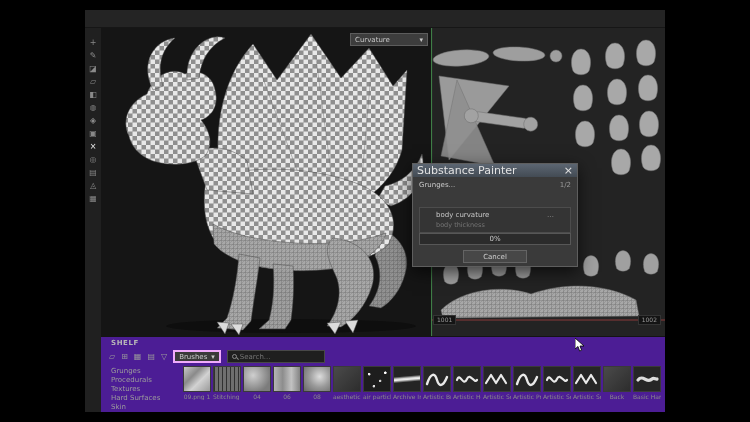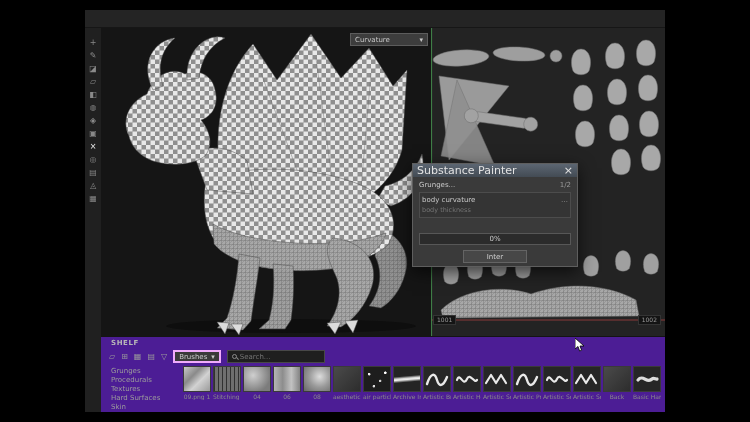--- a/index.html
+++ b/index.html
@@ -17,21 +17,21 @@
   .tile-tag{position:absolute;top:287px;background:#141414;border:1px solid #343434;color:#9a9a9a;font-size:6px;line-height:8px;padding:0 3px;z-index:4}
   .tile-tag.l{left:2px}.tile-tag.r{right:4px}
   
   .dialog{position:absolute;left:327px;top:153px;width:166px;height:104px;background:#3a3a3a;border:1px solid #5e5e5e;box-shadow:0 5px 16px rgba(0,0,0,.65);z-index:30}
   .dlg-head{height:13px;background:linear-gradient(#5c6672,#434b54);display:flex;align-items:center;justify-content:space-between;padding:0 4px}
   .dlg-head span{font-size:11px;color:#e2e2e2}
   .dlg-x{cursor:pointer;font-size:8px}
   .dlg-body{position:relative;height:89px;padding:3px 6px}
   .dlg-row{display:flex;justify-content:space-between;align-items:center;font-size:7px;color:#c9c9c9;margin-top:1px}
   .dlg-row .r{color:#9a9a9a}
-  .dlg-list{border:1px solid #4c4c4c;background:#343434;margin-top:3px;padding:2px 2px;height:26px}
+  .dlg-list{border:1px solid #4c4c4c;background:#343434;margin-top:18px;padding:2px 16px;height:26px}
   .dlg-sub{font-size:6.5px;color:#747474;margin-top:2px}
   .dlg-progress{position:absolute;left:6px;right:6px;top:56px;height:12px;background:#2b2b2b;border:1px solid #575757;display:flex;align-items:center;justify-content:center;font-size:7px;color:#cccccc}
   .dlg-cancel{position:absolute;left:50%;transform:translateX(-50%);top:73px;width:64px;height:13px;background:#474747;border:1px solid #646464;color:#cfcfcf;font-size:7px;font-family:inherit;cursor:pointer}
   
   .shelf{position:absolute;left:16px;top:326px;width:564px;height:76px;background:#4c1d95;border-top:1px solid #141414}
   .shelf-title{position:absolute;left:10px;top:2px;font-size:7px;font-weight:bold;color:#b8b8b8;letter-spacing:.6px}
   .shelf-bar{position:absolute;left:8px;top:13px;height:13px;display:flex;align-items:center;gap:6px}
   .sicon{font-size:8px;color:#9a9a9a;cursor:pointer}
   .brushes{display:flex;align-items:center;gap:4px;background:#3a3a3a;border:2px solid #f0abfc;height:13px;padding:0 4px;font-size:7px;color:#cccccc;cursor:pointer}
   .search{display:flex;align-items:center;gap:3px;background:#1f1f1f;border:1px solid #484848;height:13px;padding:0 4px;width:98px}
@@ -218,21 +218,21 @@
         <div class="dlg-list">
           <div class="dlg-row">
             <span>body curvature</span>
             <span class="r">…</span>
           </div>
           <div class="dlg-sub">body thickness</div>
         </div>
         <div class="dlg-progress">
           <span>0%</span>
         </div>
-        <button class="dlg-cancel">Inter</button>
+        <button class="dlg-cancel">Cancel</button>
       </div>
     </div>
 
     <div class="shelf">
       <div class="shelf-title">SHELF</div>
       <div class="shelf-bar">
         <span class="sicon">▱</span>
         <span class="sicon">⊞</span>
         <span class="sicon">▦</span>
         <span class="sicon">▤</span>

